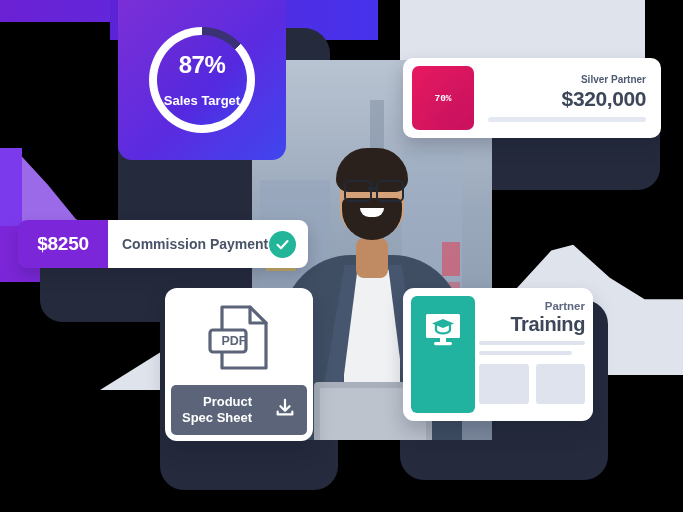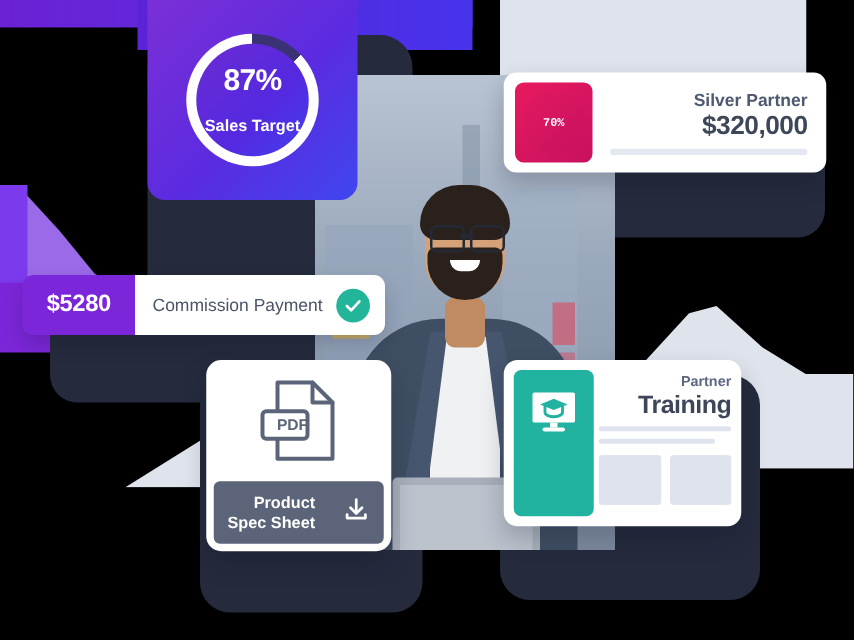--- a/index.html
+++ b/index.html
@@ -93,34 +93,34 @@
   .silver-tile{width:62px;height:64px;border-radius:7px;flex:0 0 auto;position:relative;
     background:linear-gradient(135deg,#e8195f 0%,#c8115f 100%);font-family:Liberation Mono, monospace;}
   .mini-ring{position:absolute;left:50%;top:50%;transform:translate(-50%,-50%);
     width:42px;height:42px;border-radius:50%;
     background:conic-gradient(from 32deg,#ffffff 0deg 252deg,rgba(255,255,255,.28) 252deg 360deg);}
   .mini-hole{position:absolute;left:6px;top:6px;right:6px;bottom:6px;border-radius:50%;
     background:linear-gradient(135deg,#e2195f 0%,#c8115f 100%);}
   .mini-txt{position:absolute;inset:0;display:flex;align-items:center;justify-content:center;
     color:#fff;font-size:9.5px;font-weight:bold;}
   .silver-info{flex:1;padding-left:14px;padding-right:6px;min-width:0;}
-  .silver-label{font-size:14px;color:#4e5a70;font-weight:bold;line-height:1.2;}
+  .silver-label{font-size:10px;color:#4e5a70;font-weight:bold;line-height:1.2;}
   .silver-amount{font-size:21px;color:#3d4759;font-weight:bold;letter-spacing:-.4px;
     line-height:1.15;margin-top:1px;}
   .silver-bar{height:5px;background:#e4e8f0;border-radius:3px;margin-top:6px;}
 
   
   .card-comm{position:absolute;left:18px;top:220px;width:290px;height:48px;
     border-radius:9px;overflow:hidden;display:flex;align-items:stretch;
     box-shadow:0 8px 16px rgba(15,20,40,.20);}
   .comm-amt{width:90px;background:#7c26d9;color:#fff;font-size:19px;font-weight:bold;
     display:flex;align-items:center;justify-content:center;letter-spacing:-.3px;}
   .comm-right{flex:1;background:#fff;display:flex;align-items:center;
     justify-content:space-between;padding:0 12px 0 14px;}
-  .comm-label{font-size:14px;font-weight:normal;color:#4a5468;}
+  .comm-label{font-size:14px;font-weight:bold;color:#4a5468;}
   .check-circle{width:27px;height:27px;border-radius:50%;background:#22b59a;
     display:flex;align-items:center;justify-content:center;flex:0 0 auto;}
 
   
   .card-pdf{position:absolute;left:165px;top:288px;width:148px;height:153px;
     background:#fff;border-radius:12px;box-shadow:0 10px 20px rgba(15,20,40,.22);
     padding:6px;box-sizing:border-box;display:flex;flex-direction:column;}
   .pdf-icon-area{flex:1;display:flex;align-items:center;justify-content:center;}
   .pdf-footer{background:#5b6478;border-radius:5px;height:50px;display:flex;
     align-items:center;justify-content:space-between;padding:0 11px;}
@@ -205,21 +205,21 @@
       <div class="mini-txt">70%</div>
     </div>
     <div class="silver-info">
       <div class="silver-label">Silver Partner</div>
       <div class="silver-amount">$320,000</div>
       <div class="silver-bar"></div>
     </div>
   </div>
 
   <div class="card-comm">
-    <div class="comm-amt">$5280</div>
+    <div class="comm-amt">$8250</div>
     <div class="comm-right">
       <div class="comm-label">Commission Payment</div>
       <div class="check-circle">
         <svg width="15" height="15" viewBox="0 0 24 24" fill="none" stroke="#ffffff" stroke-width="3.4" stroke-linecap="round" stroke-linejoin="round">
           <polyline points="4,12.5 9.5,18 20,6.5"></polyline>
         </svg>
       </div>
     </div>
   </div>
 

